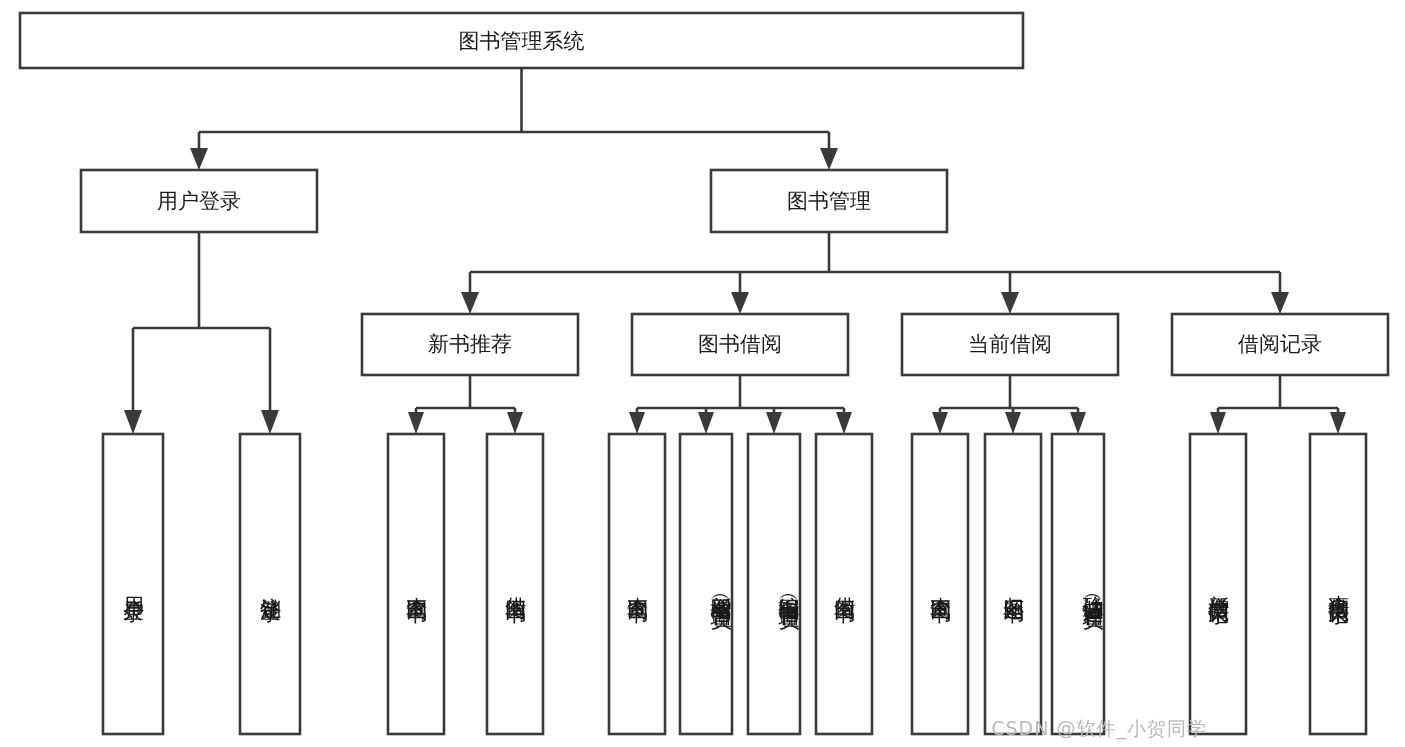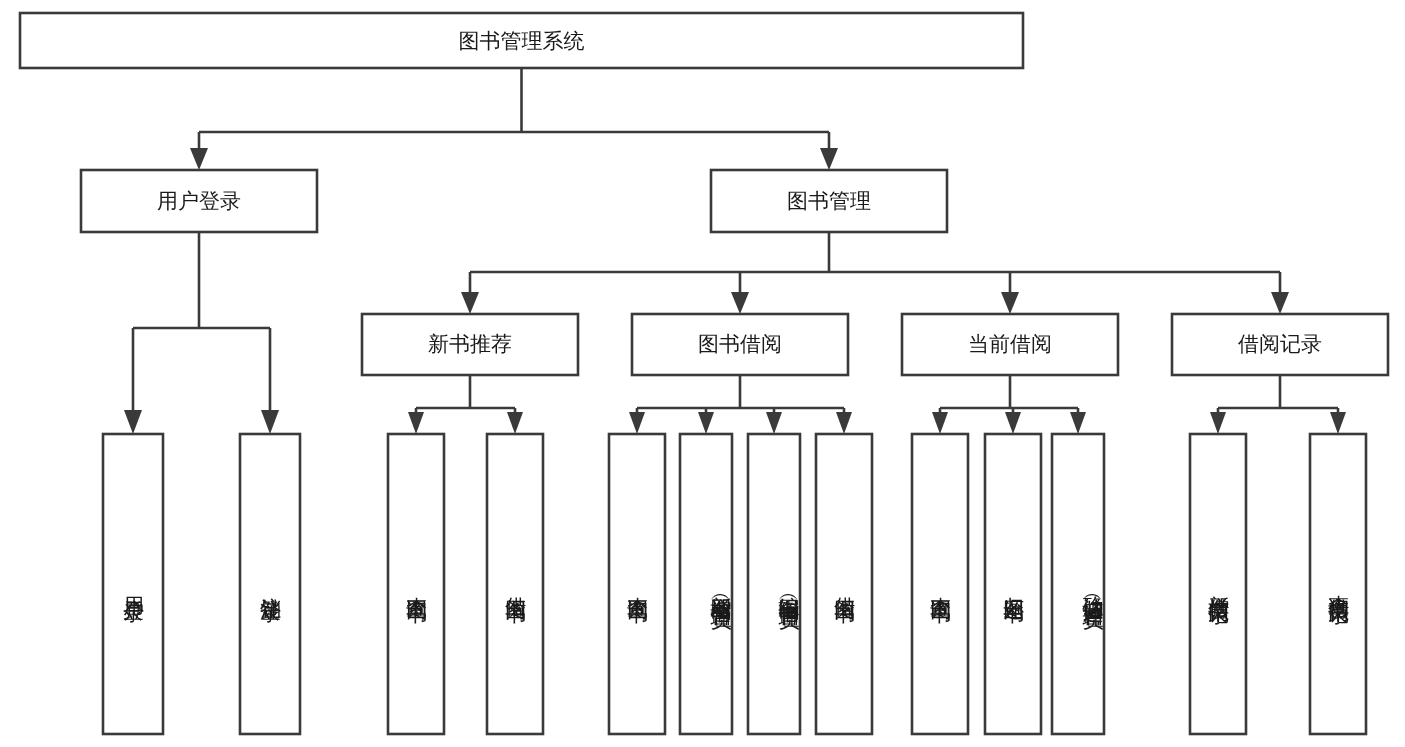--- a/index.html
+++ b/index.html
@@ -206,13 +206,14 @@
   <div class="vlabel" style="left:912px; top:434px; width:56px; height:300px;">查询图书</div>
 
   <div class="vlabel" style="left:985px; top:434px; width:56px; height:300px;">归还图书</div>
 
   <div class="vlabel" style="left:1052px; top:434px; width:52px; height:300px; align-items:flex-start; padding-top:8px; box-sizing:border-box;">确认归还（管理员）</div>
 
   <div class="vlabel" style="left:1190px; top:434px; width:56px; height:300px;">新增借阅记录</div>
 
   <div class="vlabel" style="left:1310px; top:434px; width:56px; height:300px;">查询借阅记录</div>
 
+  <div class="watermark">CSDN @软件_小贺同学</div>
 </div>
 
 </body></html>

